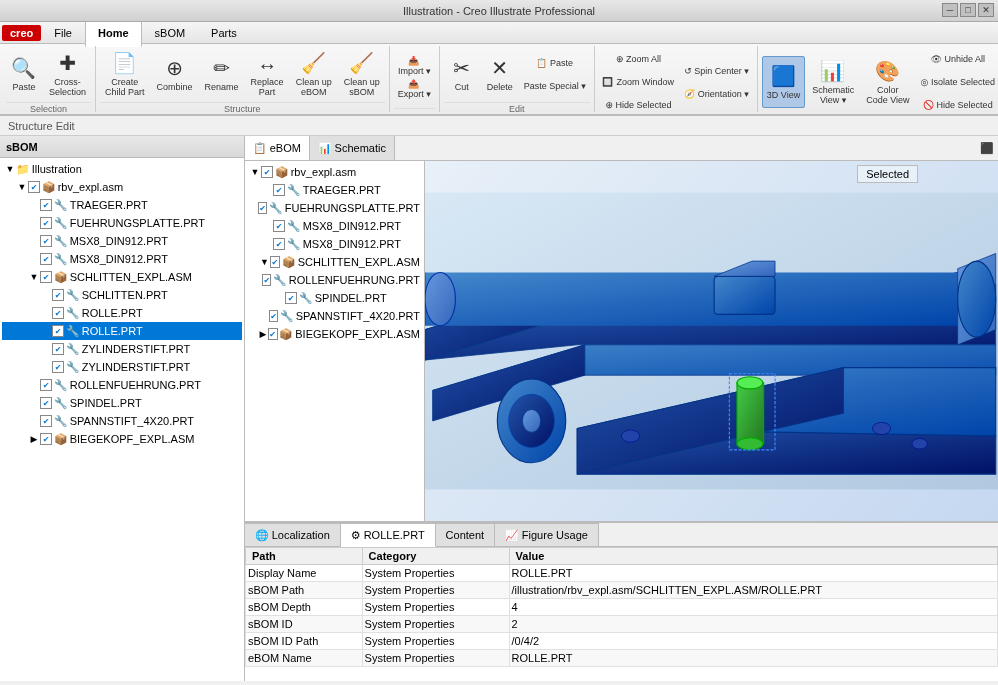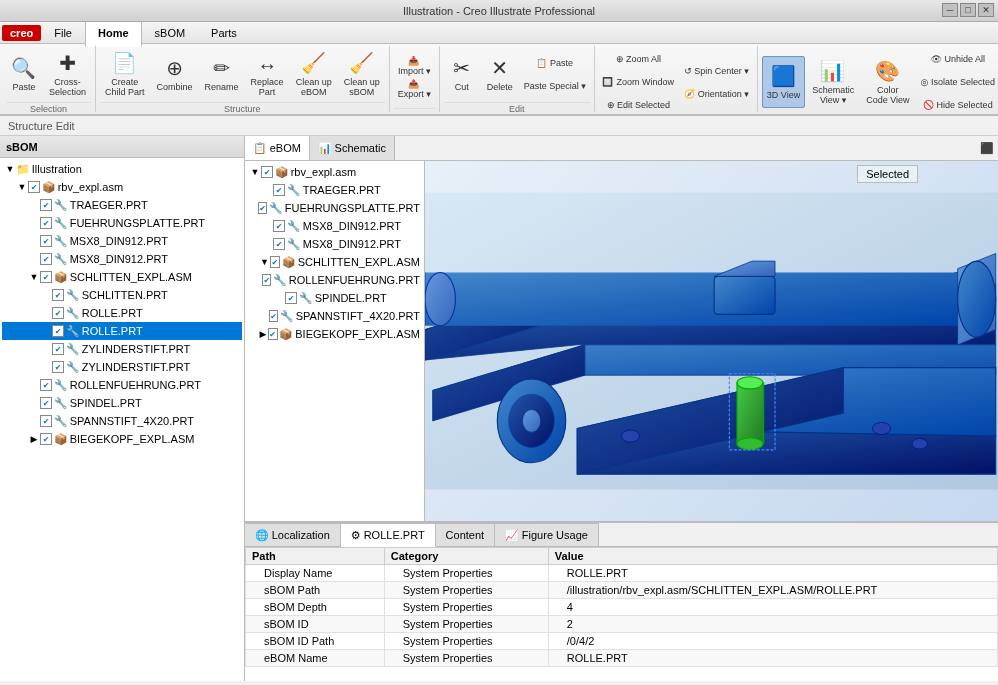--- a/index.html
+++ b/index.html
@@ -235,21 +235,21 @@
     }
     .prop-table th {
       background: #f0f0f0;
       border: 1px solid #ccc;
       padding: 2px 6px;
       font-weight: bold;
       text-align: left;
     }
     .prop-table td {
       border: 1px solid #e0e0e0;
-      padding: 2px 18px;
+      padding: 2px 2px;
     }
     .prop-table tr:nth-child(even) td { background: #f8f8f8; }
 
     
     .ebom-panel {
       width: 180px;
       border-right: 1px solid #bbb;
       display: flex;
       flex-direction: column;
     }
@@ -393,21 +393,21 @@
     <div class="ribbon-group">
       <div class="ribbon-buttons">
         <div class="ribbon-col">
           <div class="ribbon-btn-small">
             <span>⊕ Zoom All</span>
           </div>
           <div class="ribbon-btn-small">
             <span>🔲 Zoom Window</span>
           </div>
           <div class="ribbon-btn-small">
-            <span>⊕ Edit Selected</span>
+            <span>⊕ Hide Selected</span>
           </div>
         </div>
         <div class="ribbon-col">
           <div class="ribbon-btn-small">
             <span>↺ Spin Center ▾</span>
           </div>
           <div class="ribbon-btn-small">
             <span>🧭 Orientation ▾</span>
           </div>
         </div>

